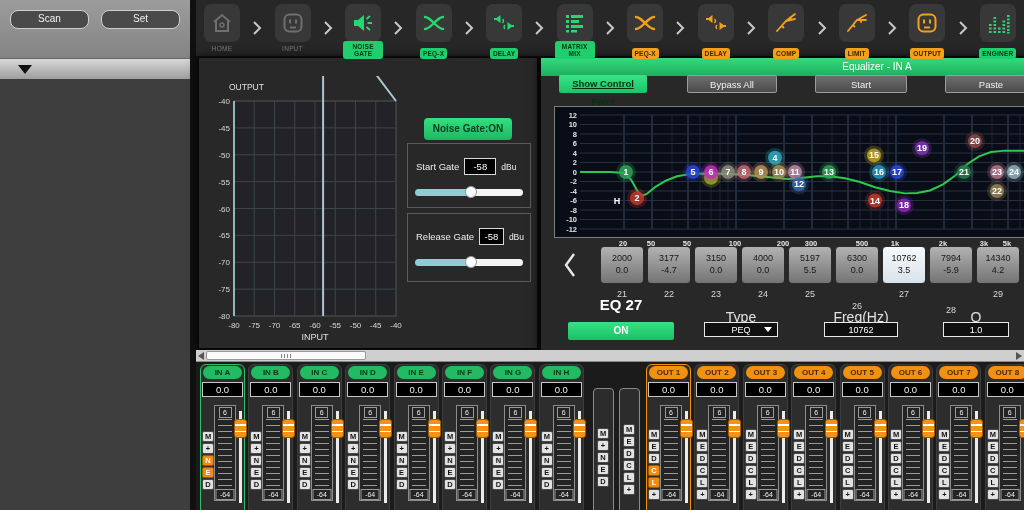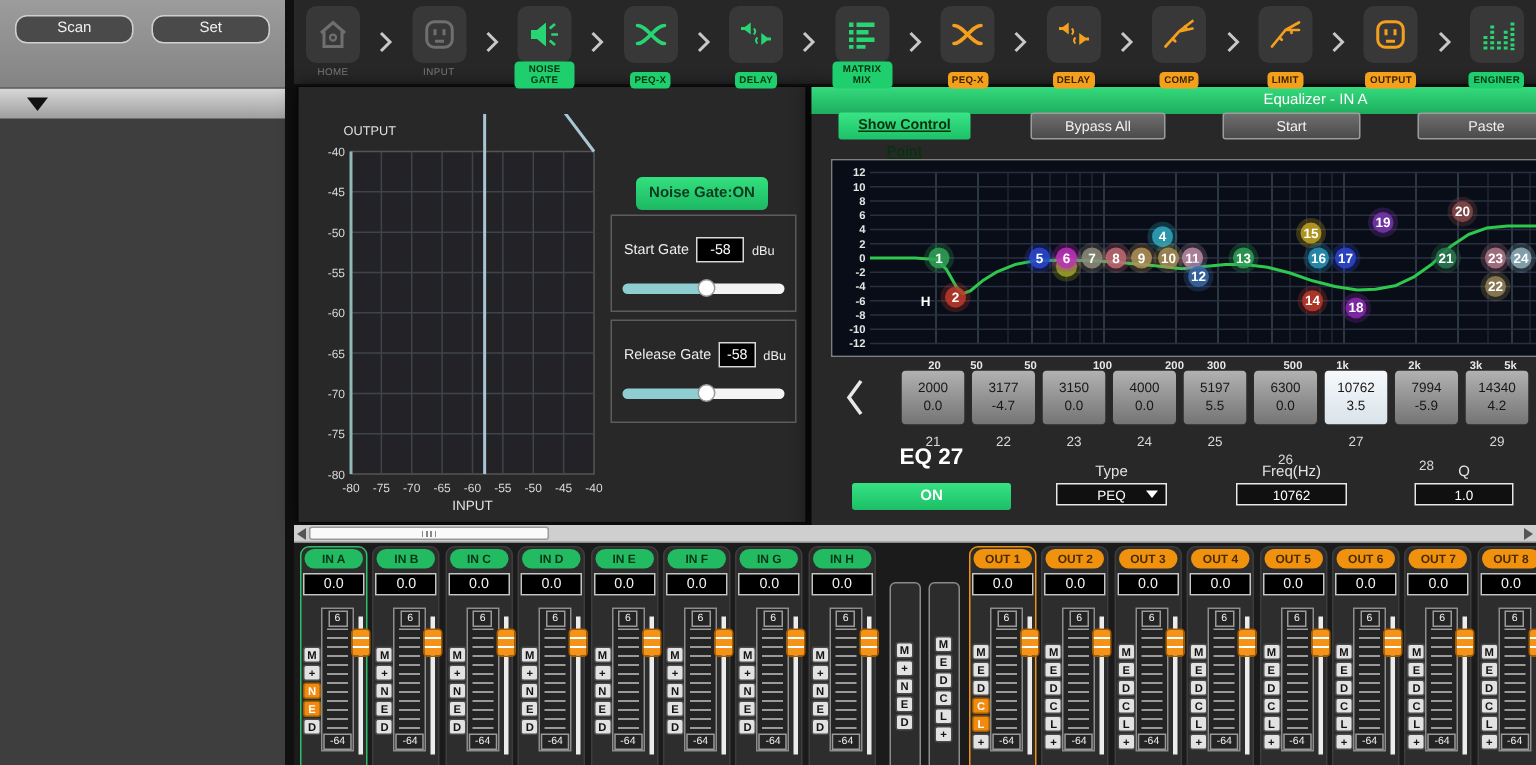--- a/index.html
+++ b/index.html
@@ -59,21 +59,21 @@
   .freq-row span{position:absolute;transform:translateX(-50%);font-size:7.5px;font-weight:bold;color:#e8e8e8;}
   .bands{position:absolute;left:0;top:188px;width:672px;height:58px;}
   .band-cell{position:absolute;top:0;width:44px;height:38px;border-radius:4px;
              background:linear-gradient(#b2b2b2,#747474);border:1px solid #2a2a2a;box-sizing:border-box;
              color:#171717;font-size:9px;text-align:center;padding-top:5px;line-height:12px;cursor:default;}
   .band-cell.sel{background:linear-gradient(#f6f9fc,#d9e3ea);}
   .band-num{position:absolute;top:43px;width:44px;text-align:center;font-size:9px;color:#d8d8d8;}
   .eq-name{position:absolute;left:40px;top:238px;width:80px;text-align:center;font-size:15px;font-weight:bold;color:#fff;}
   .eq-on{position:absolute;left:27px;top:264px;width:106px;height:18px;background:linear-gradient(#36e283,#1cbf66);
          border-radius:2px;color:#fff;font-size:10px;font-weight:bold;text-align:center;line-height:18px;}
-  .fld-lab{position:absolute;top:251px;font-size:10px;color:#e2e2e2;text-align:center;}
+  .fld-lab{position:absolute;top:251px;font-size:14px;color:#e2e2e2;text-align:center;}
   .fld{position:absolute;top:264px;height:15px;background:#101010;border:1px solid #e8e8e8;color:#fff;
        font-size:9px;text-align:center;line-height:15px;box-sizing:border-box;}
   .dd-arrow{position:absolute;right:5px;top:4px;width:0;height:0;border-left:4px solid transparent;
             border-right:4px solid transparent;border-top:5px solid #fff;}
   
   .mixer{position:absolute;left:196px;top:350px;width:828px;height:160px;background:#1b1b1b;}
   .hscroll{position:absolute;left:0;top:0;width:828px;height:12px;background:#cfcfcf;border-bottom:1px solid #8a8a8a;box-sizing:border-box;}
   .hs-arrow{position:absolute;top:2px;width:0;height:0;border-top:4px solid transparent;border-bottom:4px solid transparent;}
   .hs-left{left:2px;border-right:6px solid #555;}
   .hs-right{right:2px;border-left:6px solid #555;}

